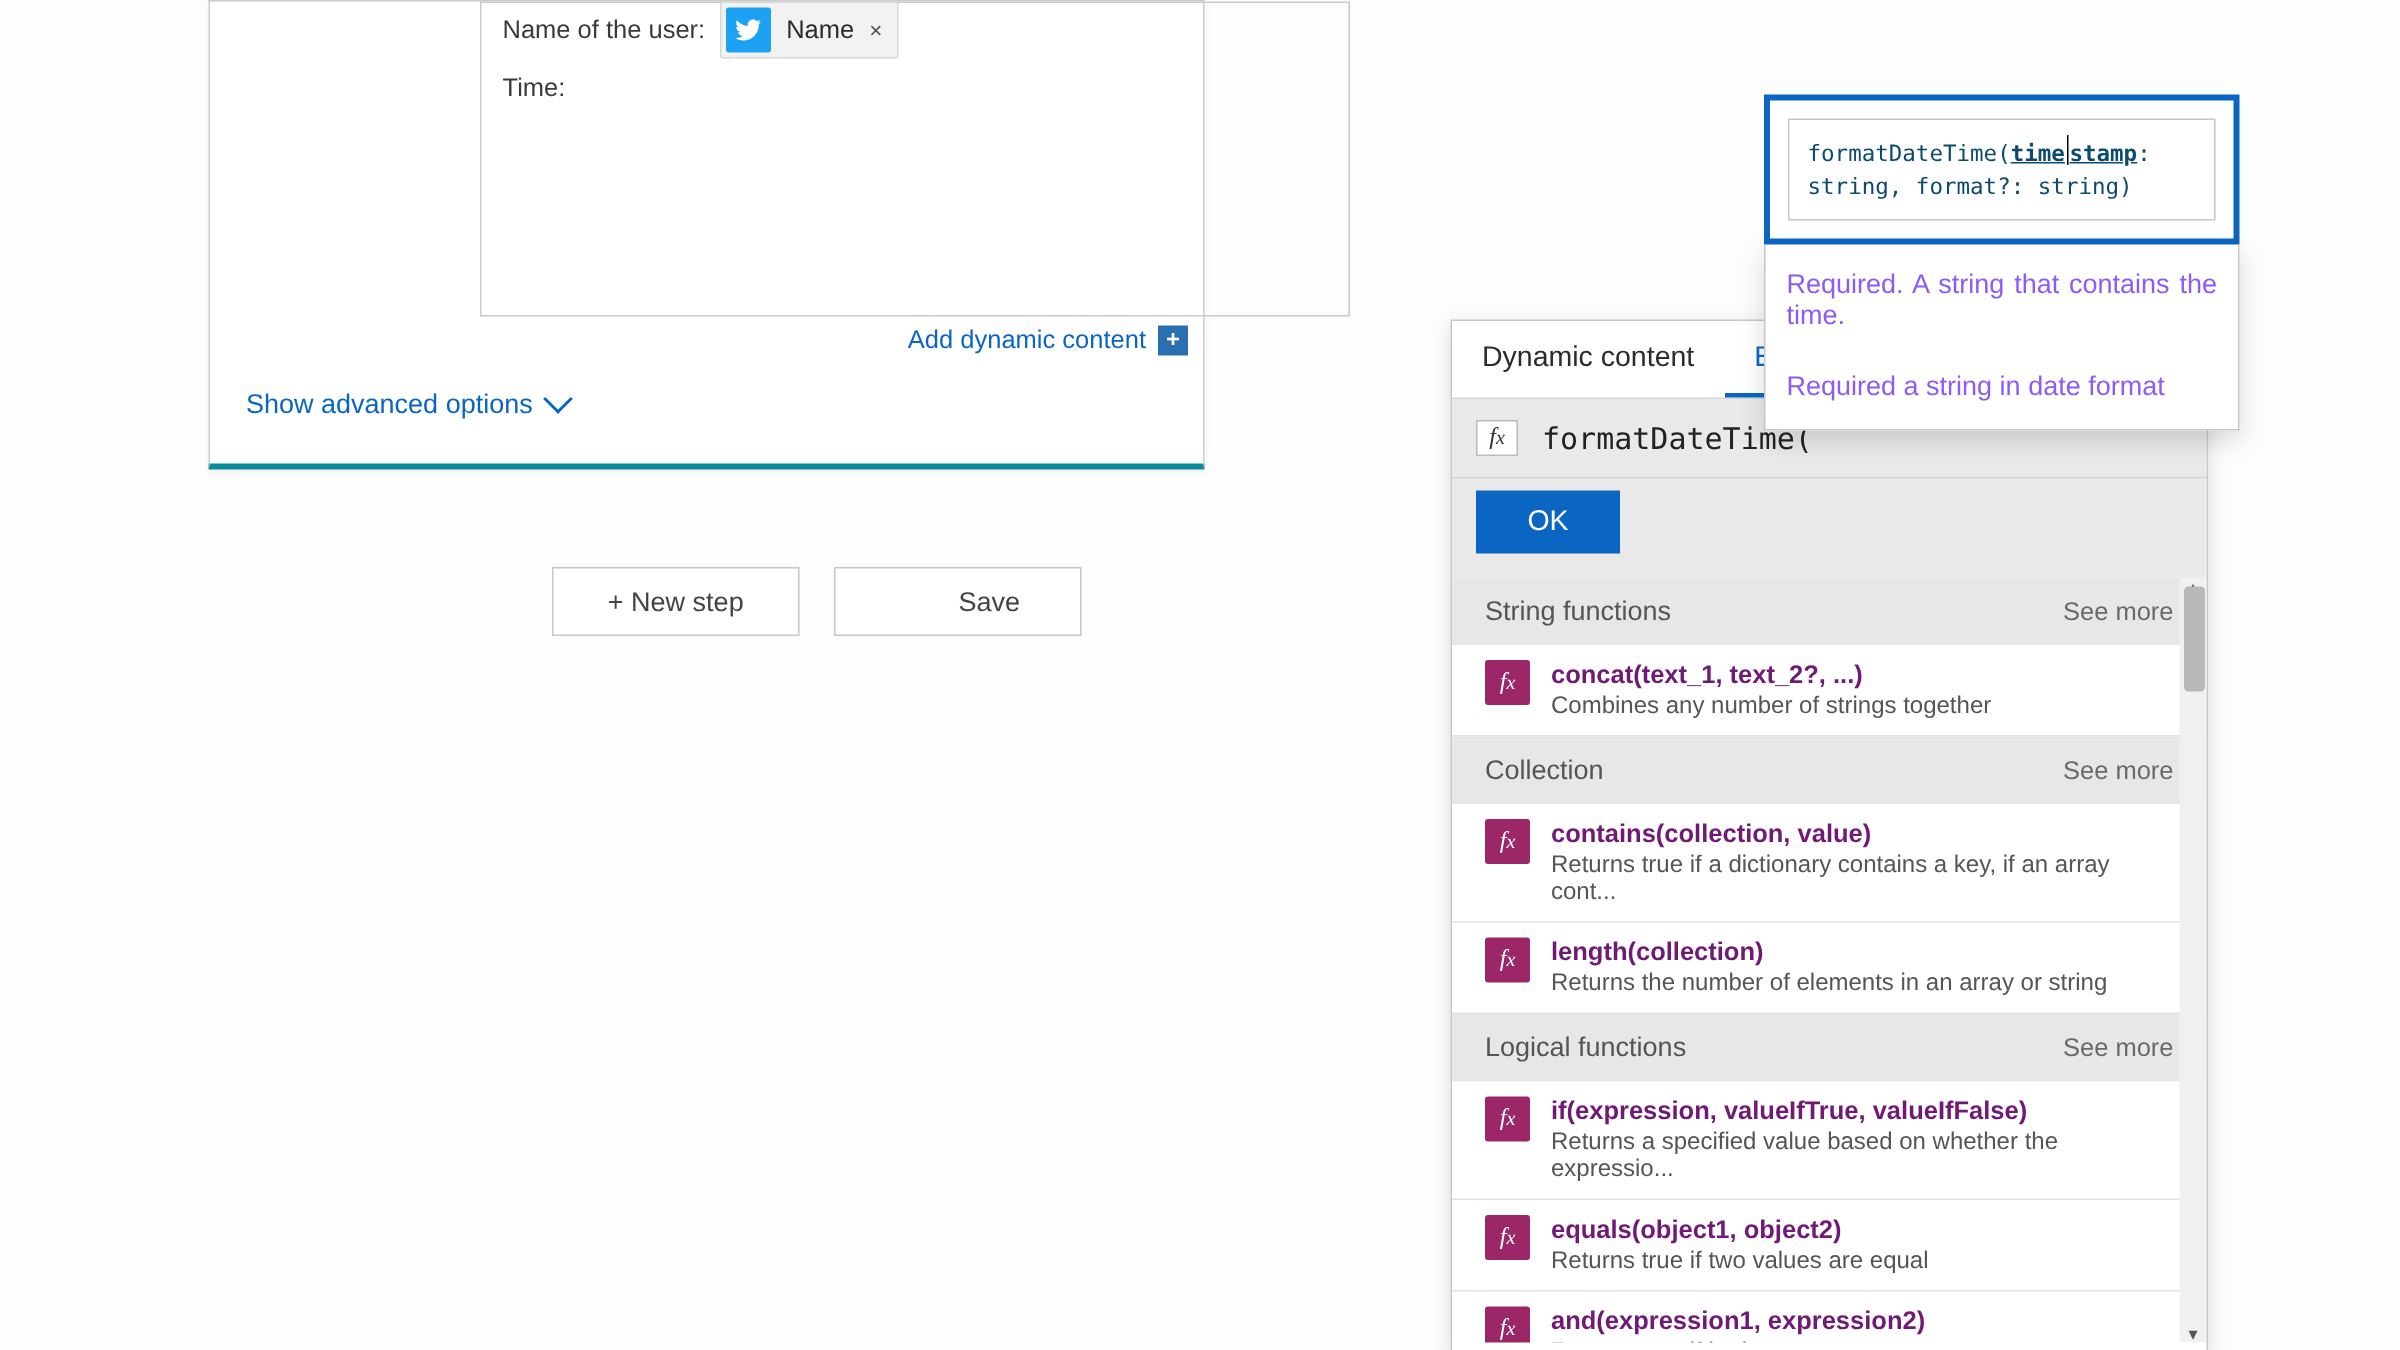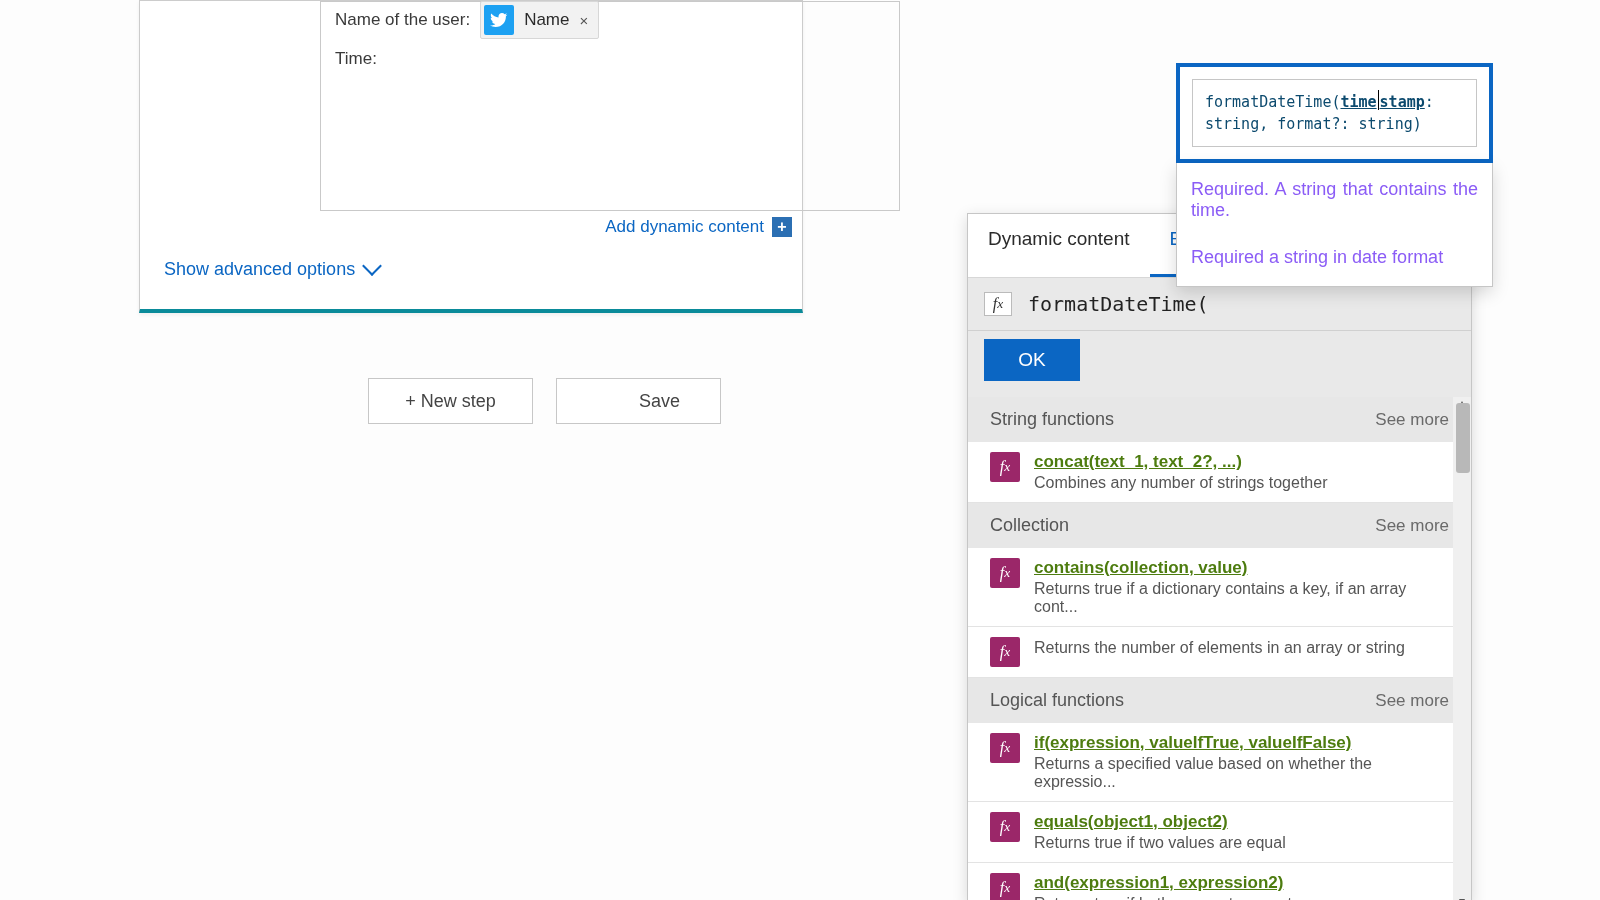--- a/index.html
+++ b/index.html
@@ -65,21 +65,21 @@
   .btn-save { left: 556px; padding-left: 42px; }
 
   
   .panel {
     position: absolute; left: 967px; top: 213px;
     width: 505px; height: 690px;
     background: #fff; border: 1px solid #c6c6c6;
     box-shadow: 0 4px 14px rgba(0,0,0,0.15);
   }
   .tabs { display:flex; border-bottom:1px solid #d7d7d7; }
-  .tab { padding: 14px 20px 24px; font-size: 19px; color: #2b2b2b; cursor:pointer; }
+  .tab { padding: 14px 20px 12px; font-size: 19px; color: #2b2b2b; cursor:pointer; }
   .tab.active { color: #0b66c3; border-bottom: 3px solid #0b66c3; }
   .fx-row {
     background: #e9e9e9; padding: 14px 16px; display:flex; align-items:center; gap:16px;
     border-bottom: 1px solid #d0d0d0;
   }
   .fx-badge {
     width: 28px; height: 24px; background:#fff; border:1px solid #bbb;
     display:inline-flex; align-items:center; justify-content:center;
     font-family: "Times New Roman", serif; font-style: italic; font-size:16px; color:#333;
   }
@@ -98,21 +98,21 @@
   .see-more { color:#6a6a6a; font-size:17px; cursor:pointer; }
   .fn-item {
     display:flex; align-items:flex-start; gap:14px; padding: 10px 22px;
     border-bottom:1px solid #e3e3e3; cursor:pointer;
   }
   .fx-icon {
     width:30px; height:30px; background:#9b2769; color:#fff; border-radius:2px;
     display:inline-flex; align-items:center; justify-content:center;
     font-family:"Times New Roman",serif; font-style:italic; font-size:16px; flex:none;
   }
-  .fn-sig  { font-size:17px; font-weight:600; color:#4d7c0f;text-decoration:underline; }
+  .fn-sig  { font-size:17px; font-weight:600; color:#701a75; }
   .fn-desc { font-size:16px; color:#555; margin-top:2px; }
   .vtrack { position:absolute; right:0; top:0; width:18px; height:100%; background:#f0f0f0; }
   .vthumb { position:absolute; right:1px; top:6px; width:14px; height:70px; background:#b8b8b8; border-radius:3px; }
   .varrow { position:absolute; right:1px; width:16px; height:16px; color:#555; font-size:12px; display:flex; align-items:center; justify-content:center; }
   .varrow.up { top:-2px; }
   .varrow.dn { bottom:-2px; }
 
   
   .tooltip-wrap {
     position:absolute; left: 1176px; top: 63px; width: 317px;
@@ -207,20 +207,21 @@
         <div class="fn-item">
           <span class="fx-icon">f<sub>x</sub></span>
           <div>
             <div class="fn-sig">contains(collection, value)</div>
             <div class="fn-desc">Returns true if a dictionary contains a key, if an array cont...</div>
           </div>
         </div>
         <div class="fn-item">
           <span class="fx-icon">f<sub>x</sub></span>
           <div>
+            <div class="fn-sig">length(collection)</div>
             <div class="fn-desc">Returns the number of elements in an array or string</div>
           </div>
         </div>
         <div class="cat-header">
           <span>Logical functions</span>
           <span class="see-more">See more</span>
         </div>
         <div class="fn-item">
           <span class="fx-icon">f<sub>x</sub></span>
           <div>

